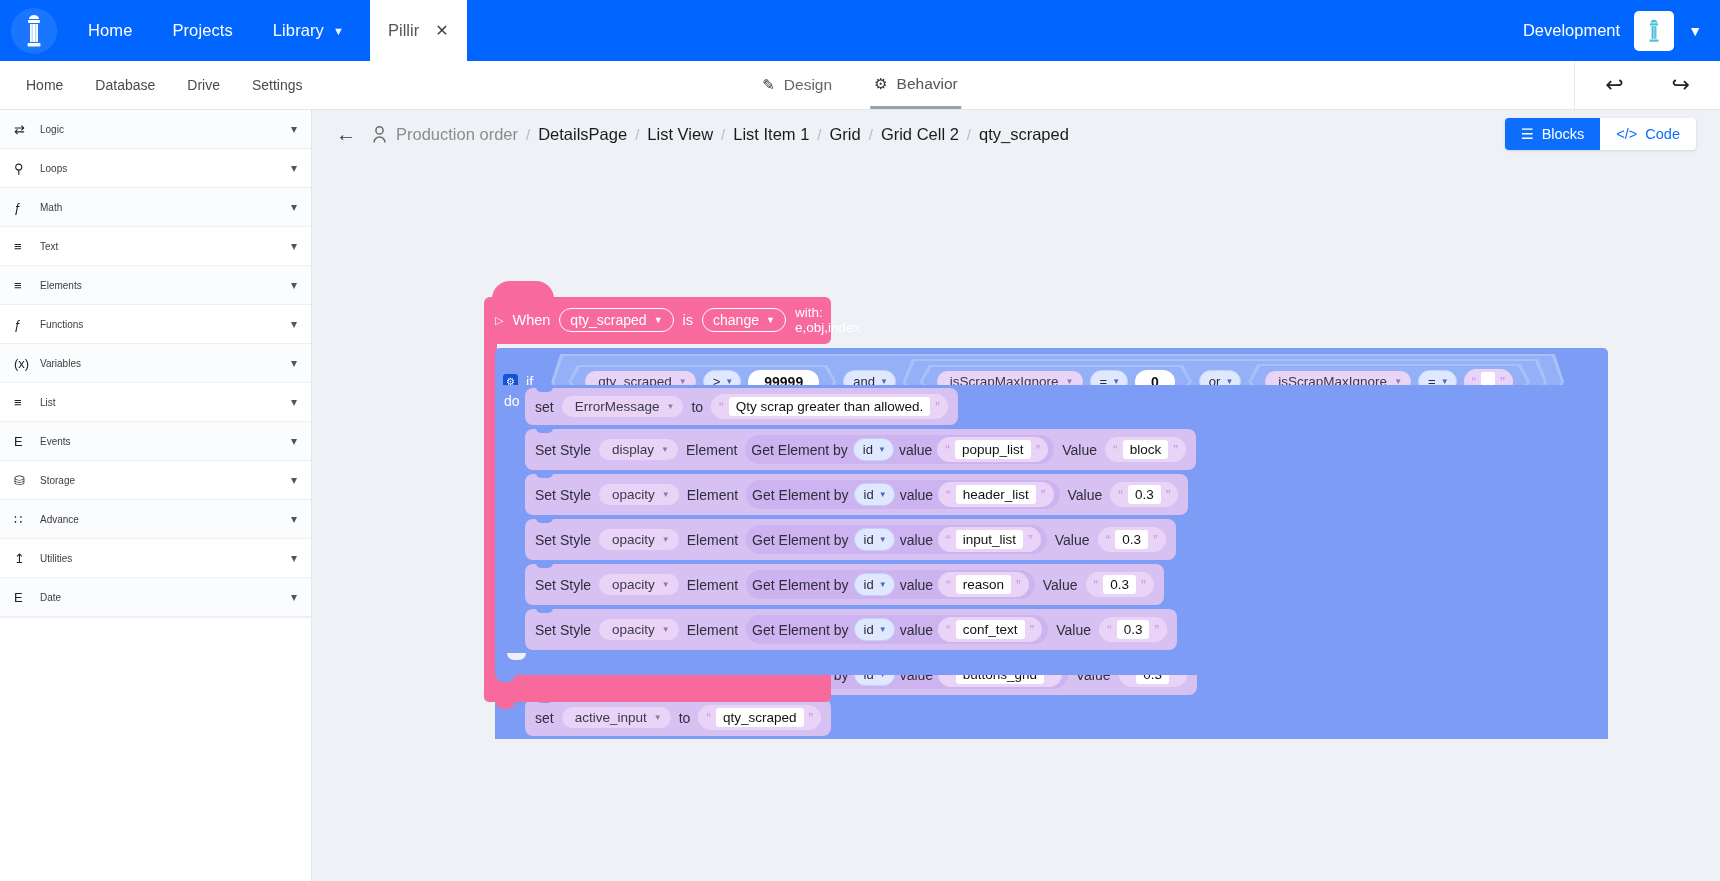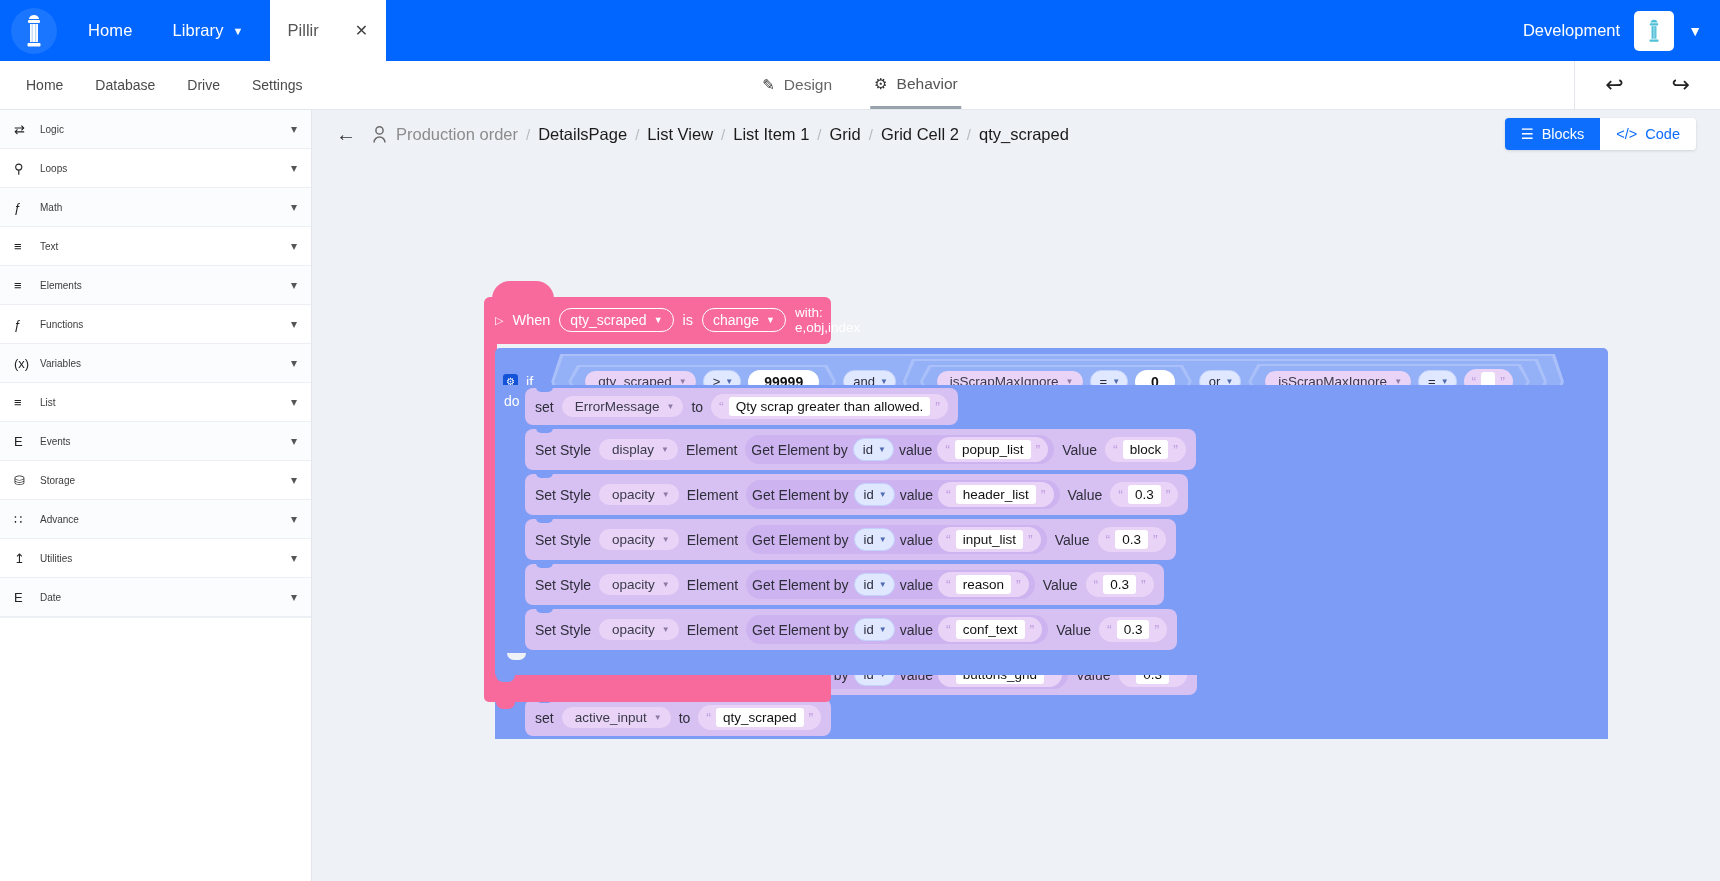--- a/index.html
+++ b/index.html
@@ -26,21 +26,21 @@
   .pillar-svg { display:block; }
   .topnav { display: flex; align-items: stretch; }
   .topnav-item {
     display: flex; align-items: center; padding: 0 20px;
     color: #ffffff; font-size: 16.5px; letter-spacing: .1px;
     cursor: pointer; white-space: nowrap;
   }
   .topnav-item .caret { margin-left: 9px; font-size: 11px; opacity: .95; }
   .tab-active {
     background: #ffffff; color: #555; display: flex; align-items: center;
-    padding: 0 18px; margin-left: 6px; font-size: 16.5px; cursor: pointer; gap: 20px;
+    padding: 0 18px; margin-left: 6px; font-size: 16.5px; cursor: pointer;
   }
   .tab-active .tab-close { margin-left: 16px; font-size: 16px; color: #444; cursor: pointer; }
   .top-right {
     margin-left: auto; display: flex; align-items: center; padding-right: 18px; gap: 14px;
   }
   .env-label { color: #fff; font-size: 16.5px; }
   .avatar-box {
     width: 40px; height: 40px; background: #fff; border-radius: 5px;
     display: flex; align-items: center; justify-content: center;
   }
@@ -263,20 +263,23 @@
         <rect x="7.6" y="10" width="1.2" height="18" fill="#bcd7f5"></rect>
         <rect x="11" y="10" width="1.2" height="18" fill="#bcd7f5"></rect>
         <rect x="3.5" y="29" width="13" height="3.4" rx="1" fill="#ffffff"></rect>
       </svg>
     </div>
   </div>
 
   <div class="topnav">
     <div class="topnav-item">
       <span>Home</span>
+    </div>
+    <div class="topnav-item">
+      <span>Projects</span>
     </div>
     <div class="topnav-item">
       <span>Library</span>
       <span class="caret">▼</span>
     </div>
   </div>
 
   <div class="tab-active">
     <span>Pillir</span>
     <span class="tab-close">✕</span>

